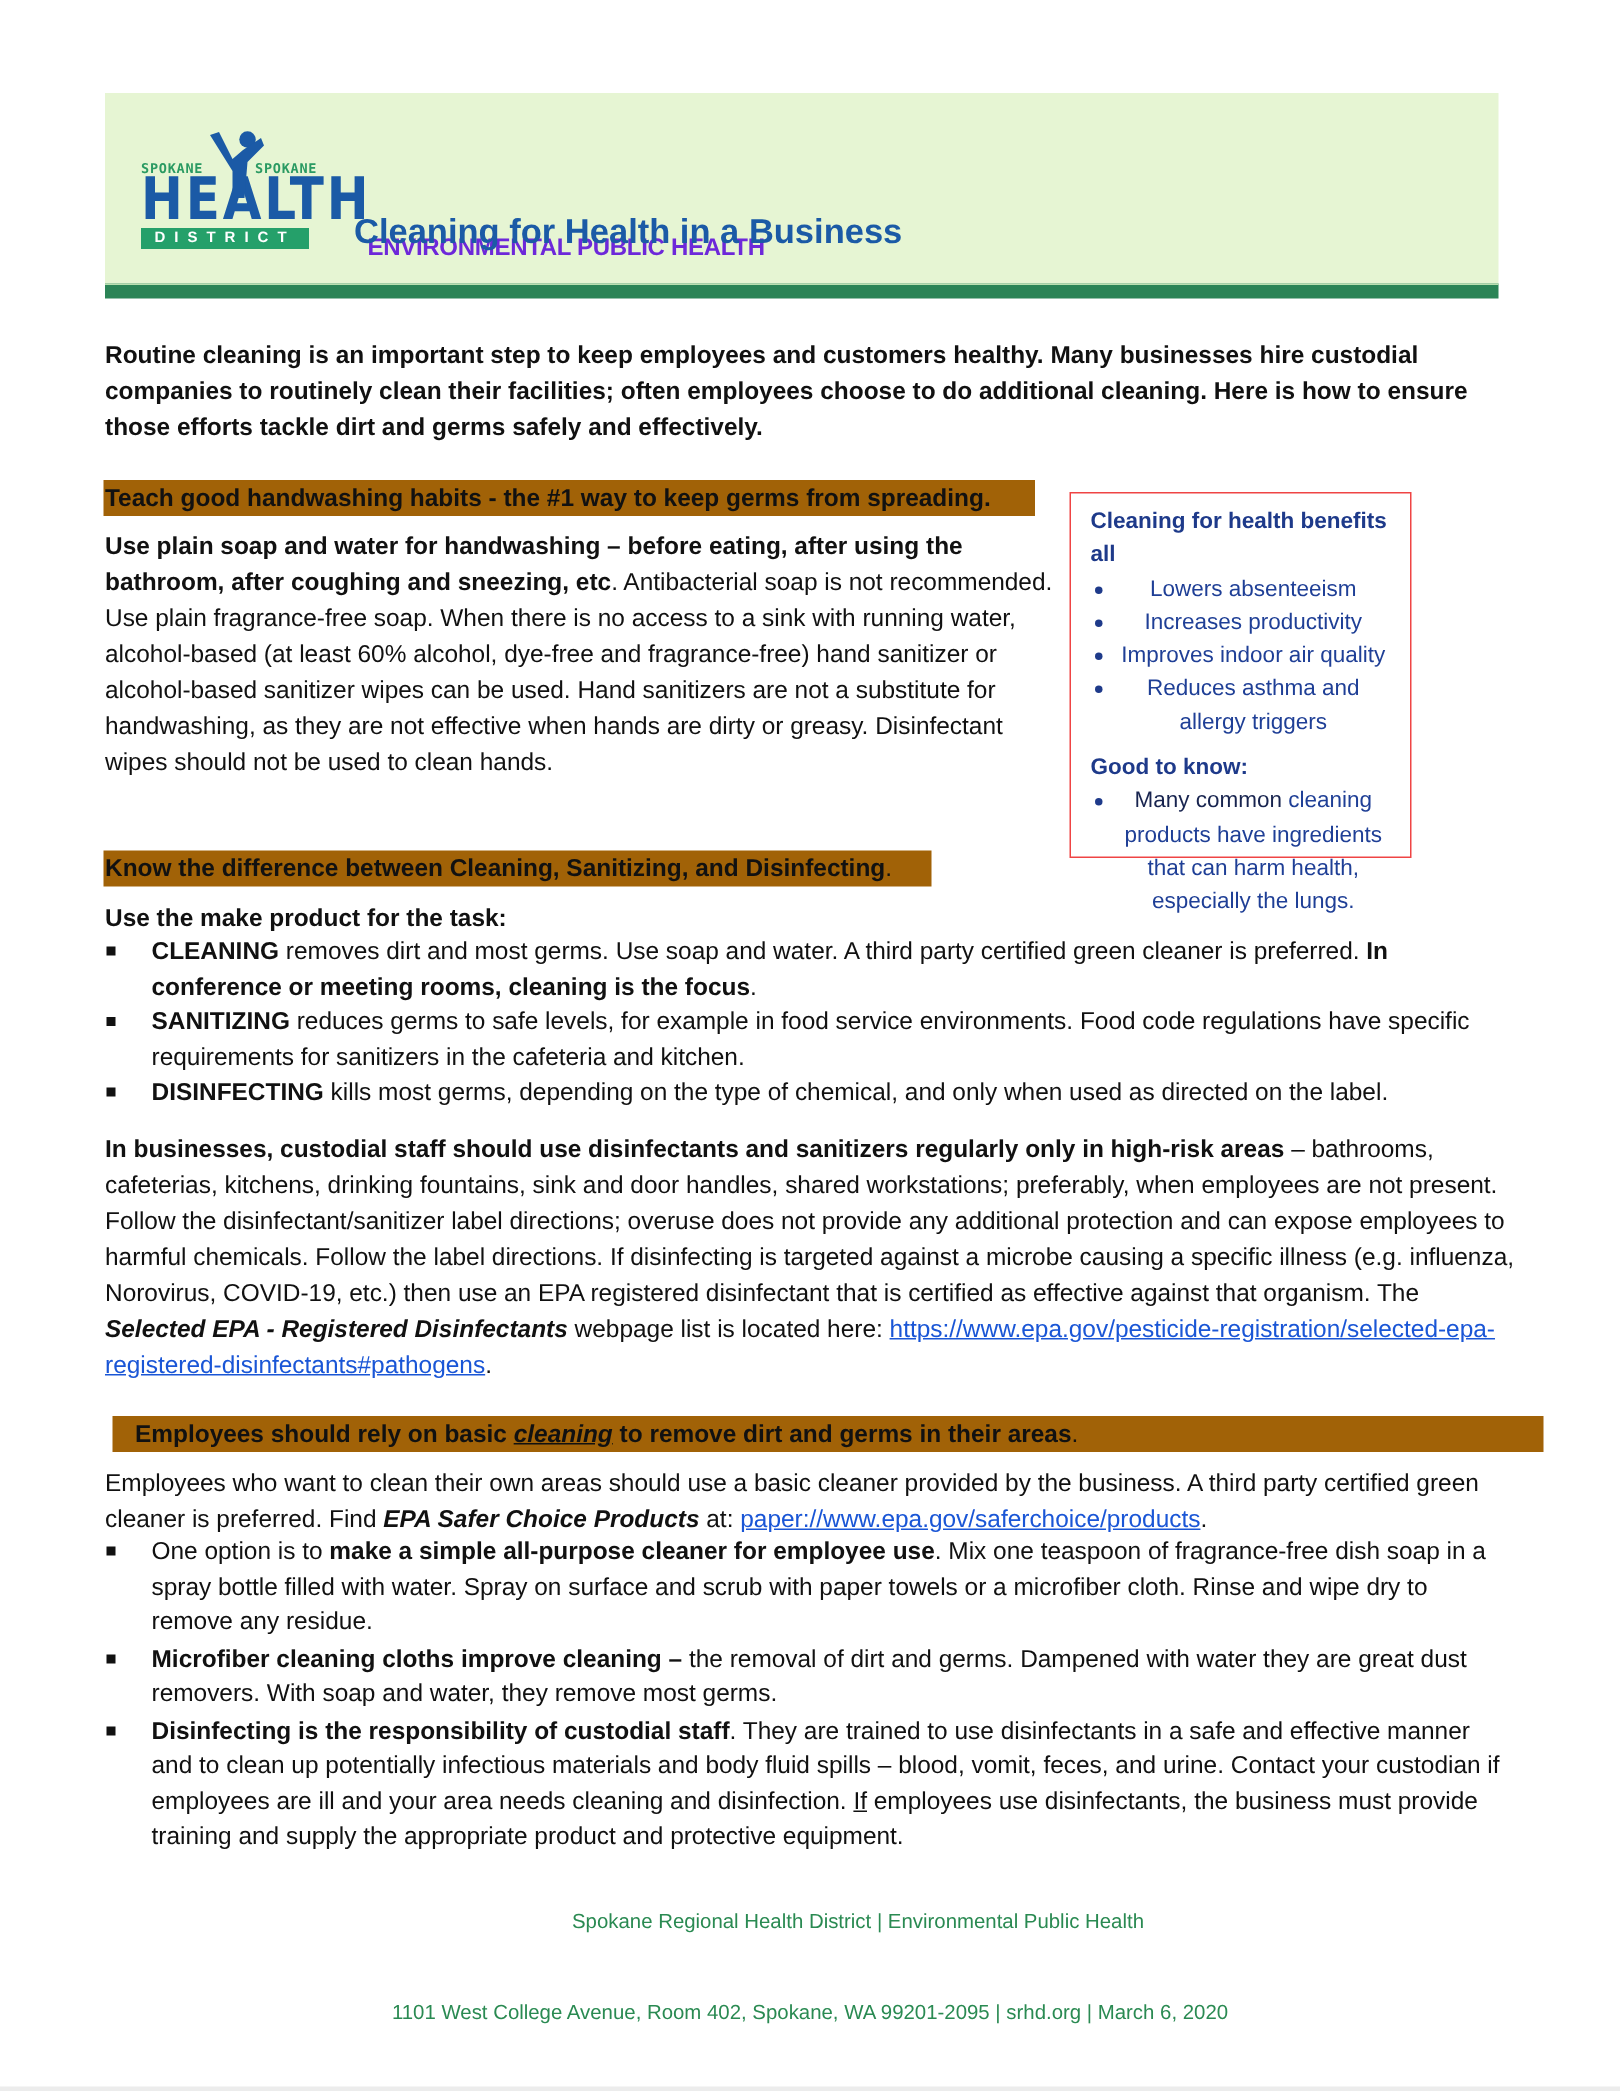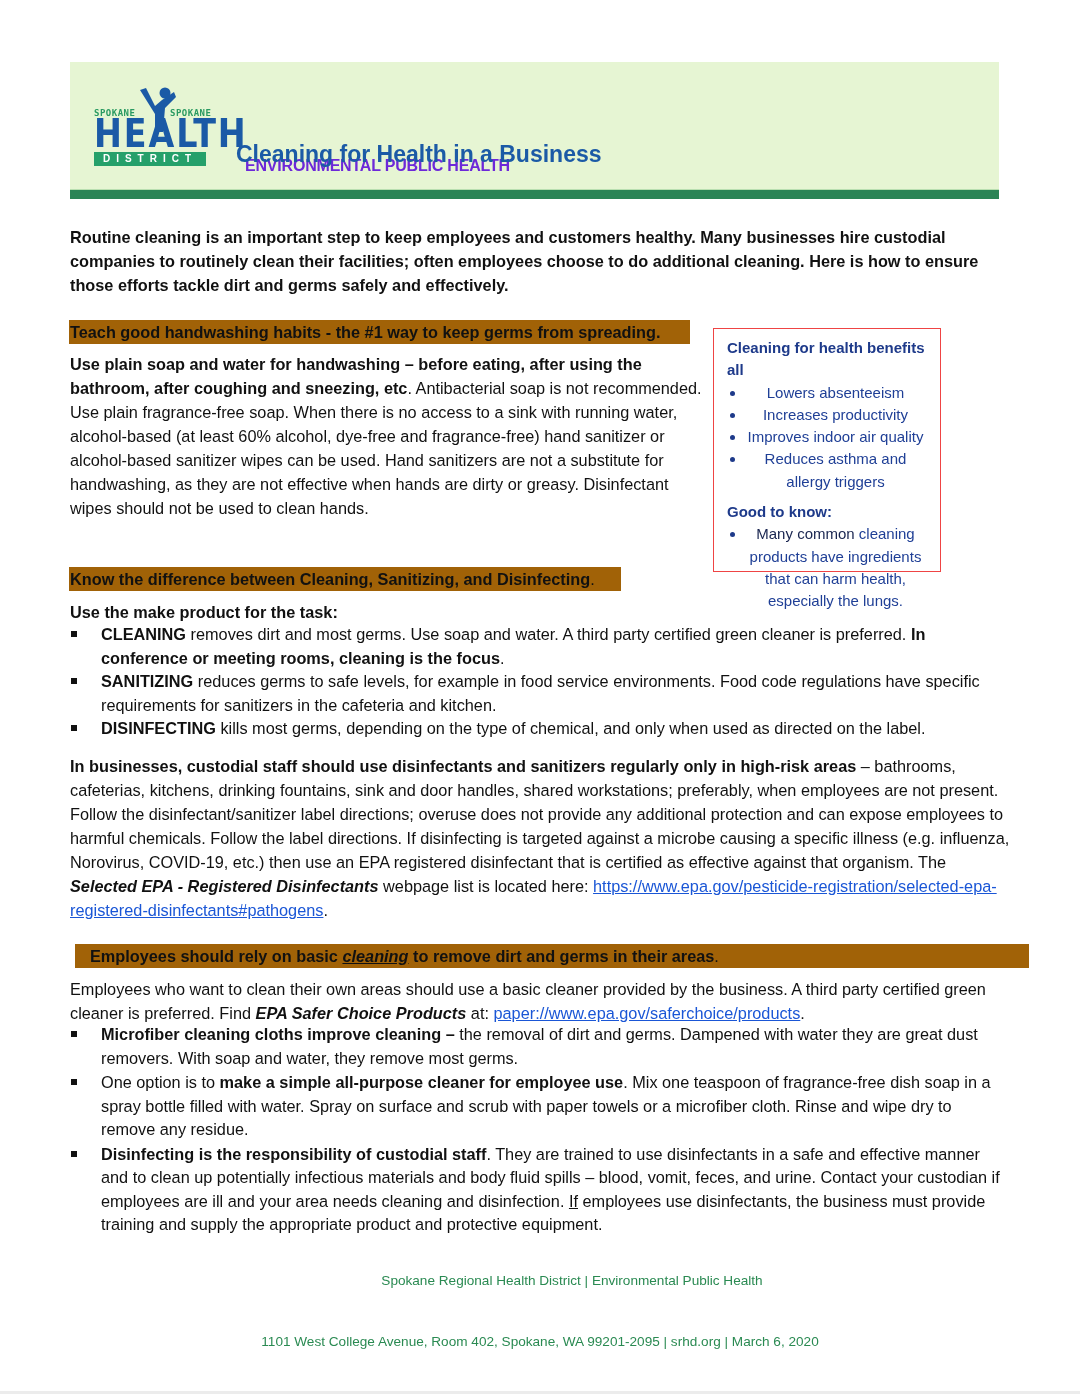--- a/index.html
+++ b/index.html
@@ -140,21 +140,21 @@
   <li><span class="sq"></span><b>DISINFECTING</b><span> kills most germs, depending on the type of chemical, and only when used as directed on the label.</span></li>
 </ul>
 
 <div class="text p-business"><b>In businesses, custodial staff should use disinfectants and sanitizers regularly only in high-risk areas</b><span> – bathrooms, cafeterias, kitchens, drinking fountains, sink and door handles, shared workstations; preferably, when employees are not present. Follow the disinfectant/sanitizer label directions; overuse does not provide any additional protection and can expose employees to harmful chemicals. Follow the label directions. If disinfecting is targeted against a microbe causing a specific illness (e.g. influenza, Norovirus, COVID-19, etc.) then use an EPA registered disinfectant that is certified as effective against that organism.  The </span><b><i>Selected EPA - Registered Disinfectants</i></b><span> webpage list is located here:  </span><a class="link" href="#">https://www.epa.gov/pesticide-registration/selected-epa-registered-disinfectants#pathogens</a><span>.</span></div>
 
 <div class="heading-hl h3"><span>Employees should rely on basic </span><span class="ul-italic">cleaning</span><span> to remove dirt and germs in their areas</span><span class="trail">.</span></div>
 
 <div class="text p-employees"><span>Employees who want to clean their own areas should use a basic cleaner provided by the business. A third party certified green cleaner is preferred.   Find </span><b><i>EPA Safer Choice Products</i></b><span> at: </span><a class="link" href="#">paper://www.epa.gov/saferchoice/products</a><span>.</span></div>
 
 <ul class="bullets b2">
+  <li><span class="sq"></span><span>One option is to </span><b>make a simple all-purpose cleaner for employee use</b><span>. Mix one teaspoon of fragrance-free dish soap in a spray bottle filled with water. Spray on surface and scrub with paper towels or a microfiber cloth. Rinse and wipe dry to remove any residue.</span></li>
   <li><span class="sq"></span><b>Microfiber cleaning cloths improve cleaning –</b><span> the removal of dirt and germs. Dampened with water they are great dust removers. With soap and water, they remove most germs.</span></li>
-  <li><span class="sq"></span><span>One option is to </span><b>make a simple all-purpose cleaner for employee use</b><span>. Mix one teaspoon of fragrance-free dish soap in a spray bottle filled with water. Spray on surface and scrub with paper towels or a microfiber cloth. Rinse and wipe dry to remove any residue.</span></li>
   <li><span class="sq"></span><b>Disinfecting is the responsibility of custodial staff</b><span>. They are trained to use disinfectants in a safe and effective manner and to clean up potentially infectious materials and body fluid spills – blood, vomit, feces, and urine. Contact your custodian if employees are ill and your area needs cleaning and disinfection. </span><u>If</u><span> employees use disinfectants, the business must provide training and supply the appropriate product and protective equipment.</span></li>
 </ul>
 
 <div class="footer f1">Spokane Regional Health District  |  Environmental Public Health</div>
 <div class="footer f2">1101 West College Avenue, Room 402, Spokane, WA 99201-2095  |  srhd.org  |  March 6, 2020</div>
 
 <div class="page-bottom-edge"></div>
 
 </body></html>

